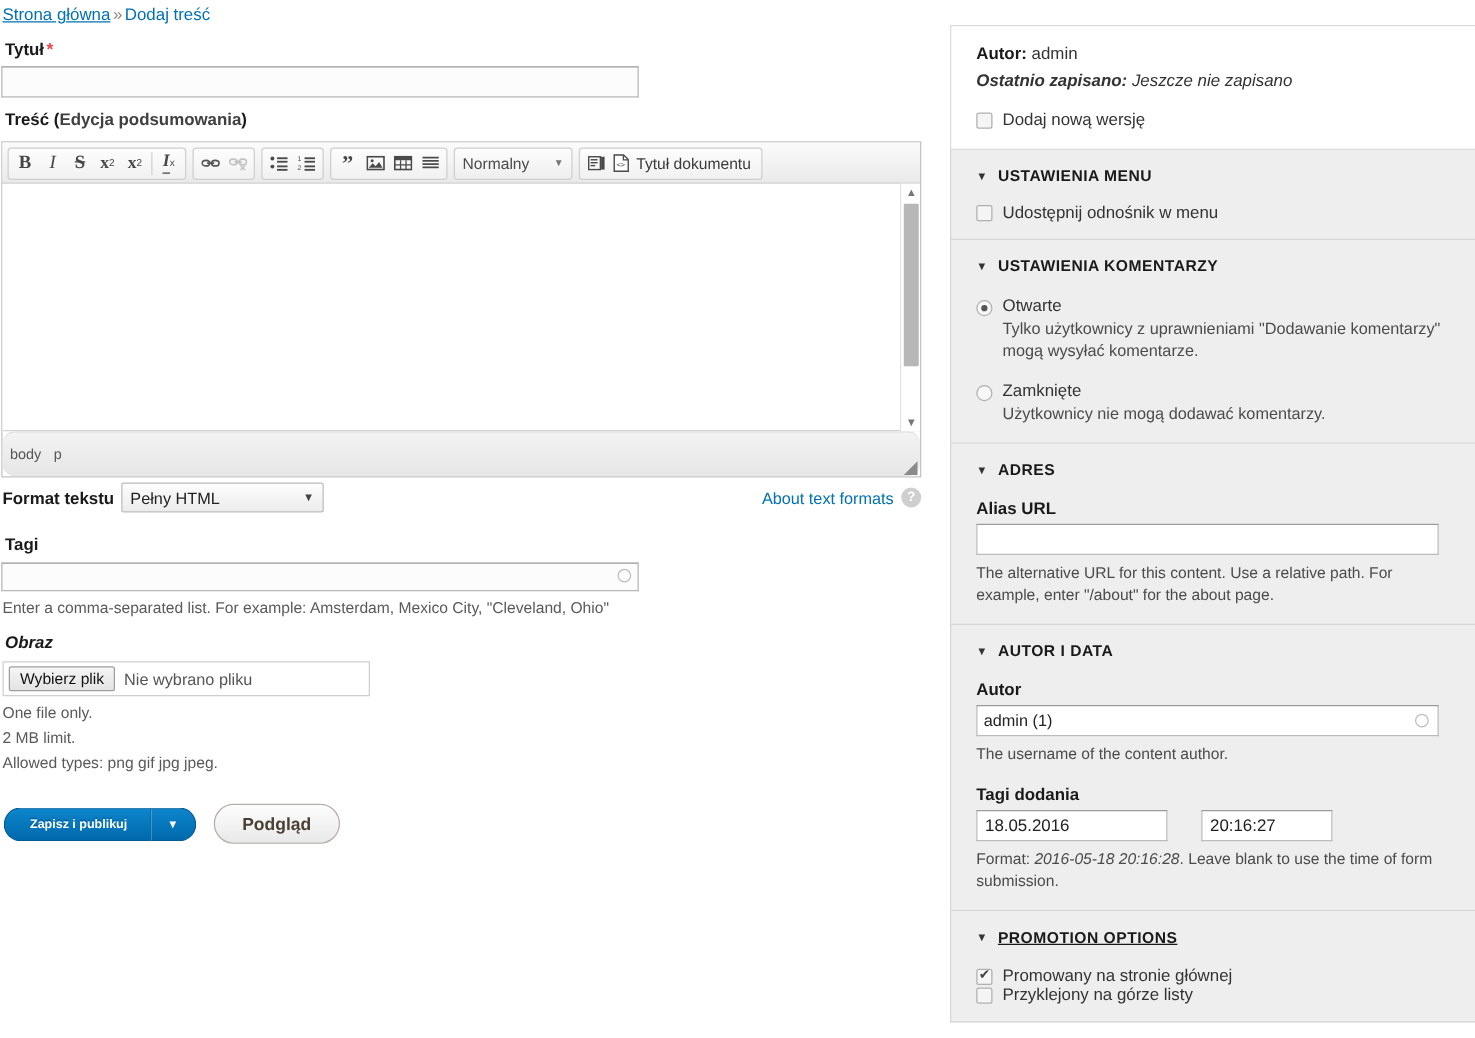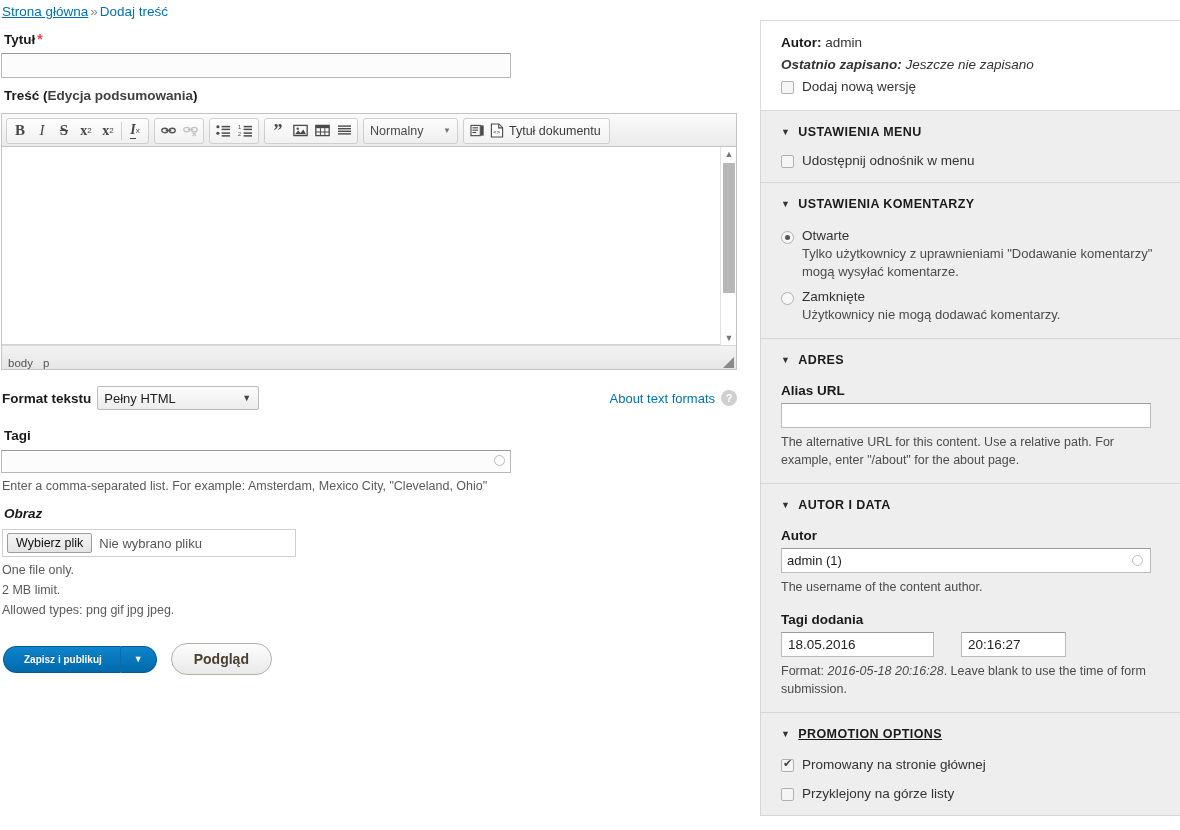--- a/index.html
+++ b/index.html
@@ -140,30 +140,31 @@
   }
   .cke-scroll .sb-arrow.up { top: 0; }
   .cke-scroll .sb-arrow.down { bottom: 0; }
   .cke-scroll .sb-thumb {
     position: absolute; left: 2px; top: 16px;
     width: 12px; height: 130px;
     background: #b7b7b7;
     border-radius: 1px;
   }
   .cke-bottom {
-    height: 24px;
+    height: 36px;
     background: #eeeeee;
     background: linear-gradient(#f3f3f3, #e6e6e6);
     border-top: 1px solid #d9d9d9;
     display: flex;
-    align-items: flex-end;
+    align-items: center;
     padding: 0 6px;
     font-size: 11.5px;
     color: #555;
     position: relative;
+    border-radius: 10px;
   }
   .cke-path-item { margin-right: 10px; }
   .cke-resizer {
     position: absolute; right: 2px; bottom: 1px;
     width: 0; height: 0;
     border-left: 11px solid transparent;
     border-bottom: 11px solid #8a8a8a;
   }
 
   
@@ -329,21 +330,21 @@
     text-transform: uppercase;
     display: flex; align-items: center; gap: 8px;
     cursor: pointer;
   }
   .side-title .tri { font-size: 9px; color: #333; }
   .side-title.link-style span.txt { text-decoration: underline; }
   .cbrow {
     display: flex; align-items: flex-start; gap: 8px;
     font-size: 13.5px;
     color: #333;
-    margin-top: 0;
+    margin-top: 16px;
   }
   .cbrow + .cbrow { margin-top: 4px; }
   .checkbox {
     width: 13px; height: 13px;
     border: 1px solid #b0b0b0;
     background: #f5f5f5;
     border-radius: 2px;
     margin-top: 2px;
     flex: none;
     position: relative;
@@ -693,19 +694,19 @@
 
     <div class="side-panel">
       <div class="side-title link-style">
         <span class="tri">▼</span>
         <span class="txt">PROMOTION OPTIONS</span>
       </div>
       <div class="cbrow" style="margin-top:16px">
         <span class="checkbox checked"></span>
         <span>Promowany na stronie głównej</span>
       </div>
-      <div class="cbrow" style="margin-top:14px">
+      <div class="cbrow" style="margin-top:0">
         <span class="checkbox"></span>
         <span>Przyklejony na górze listy</span>
       </div>
     </div>
   </div>
 </div>
 
 </body></html>

